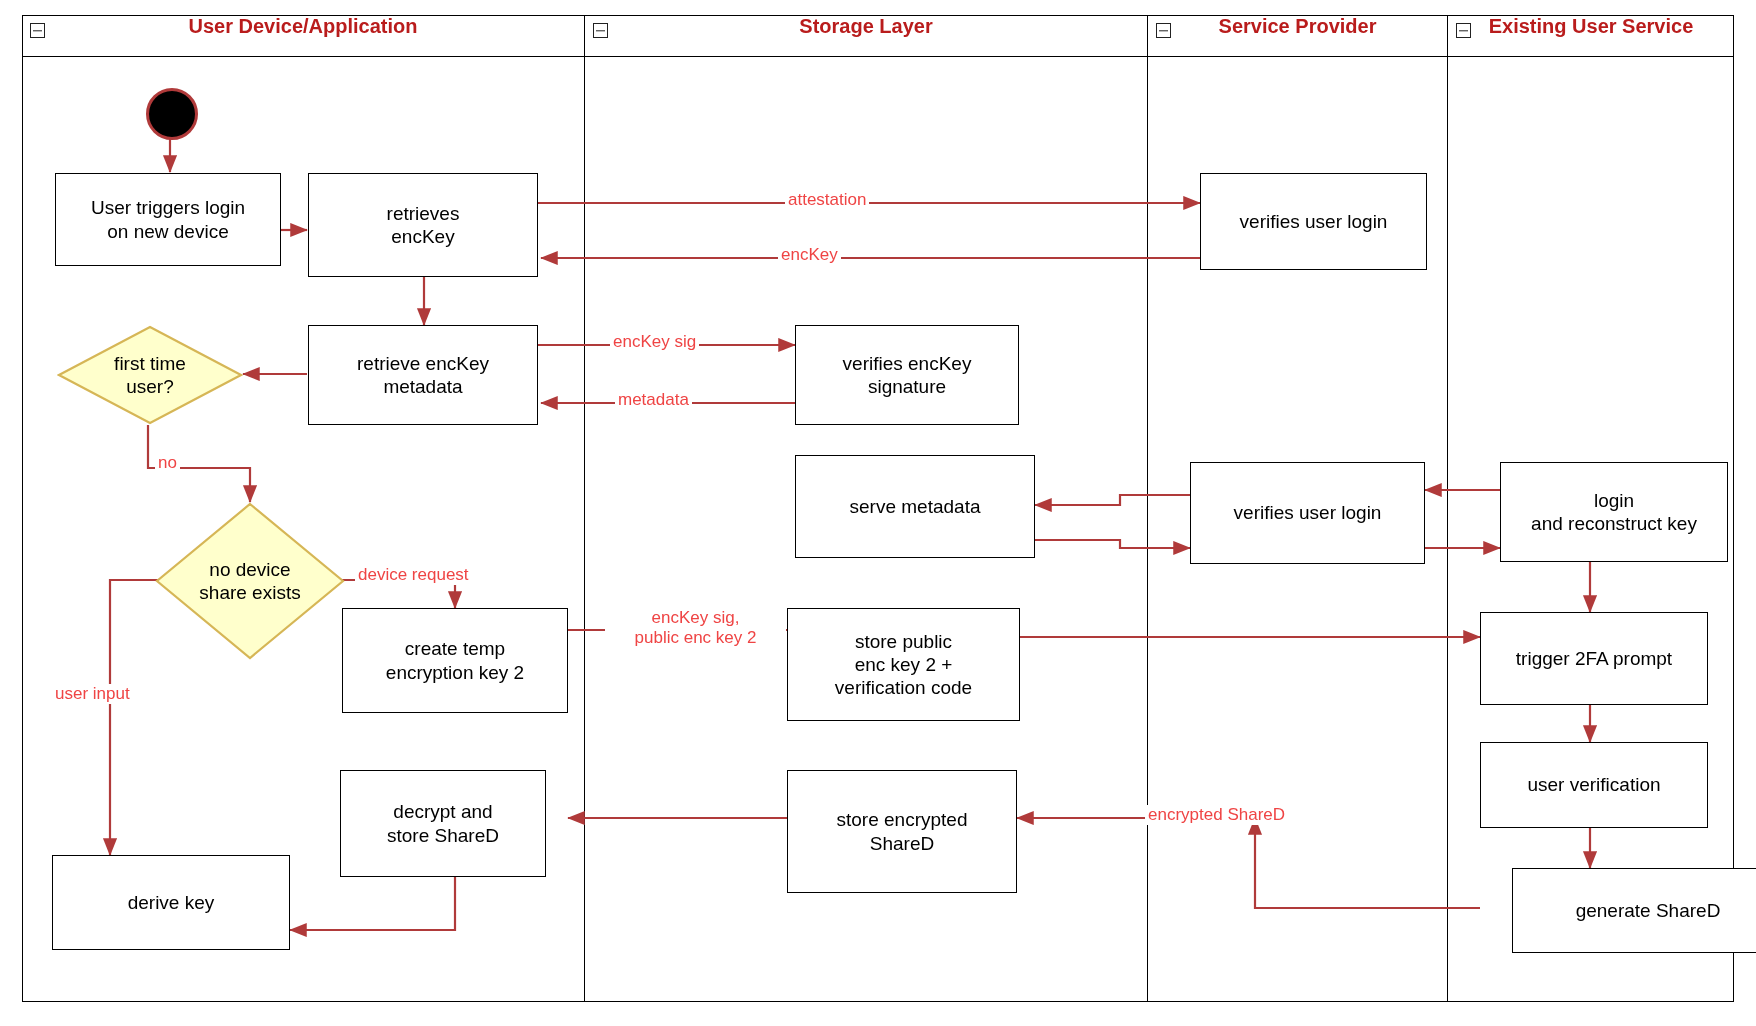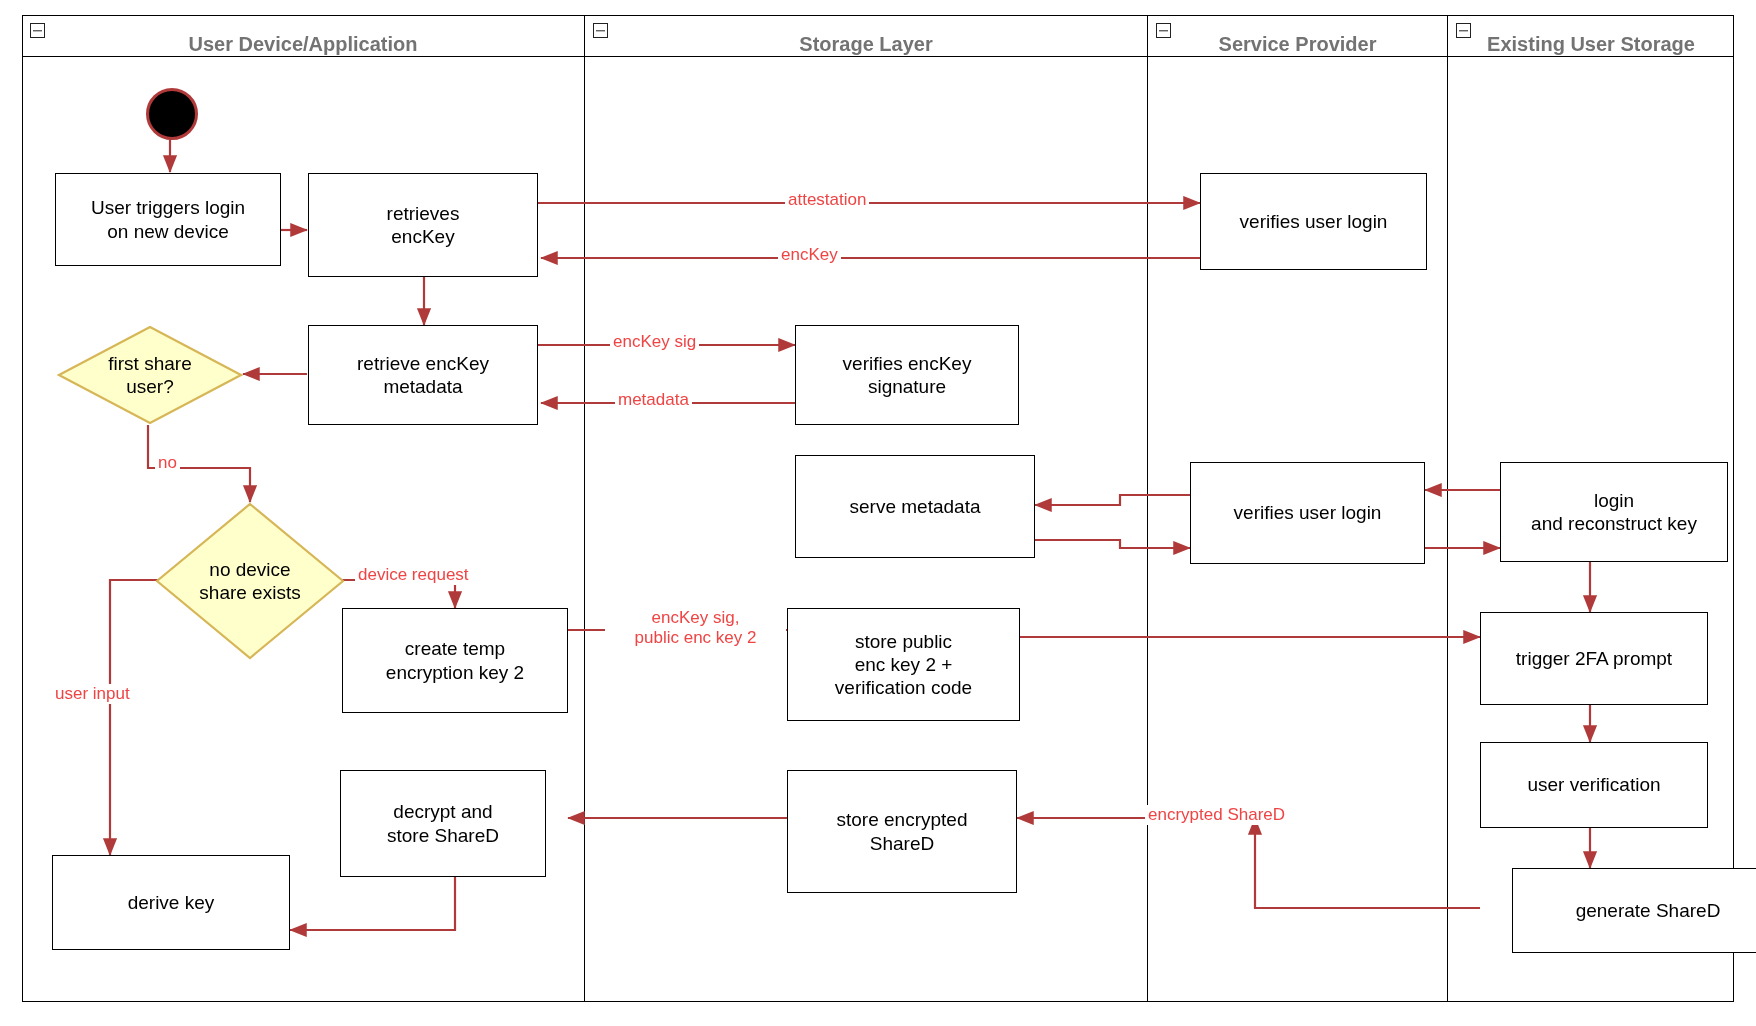--- a/index.html
+++ b/index.html
@@ -21,25 +21,25 @@
     position: absolute;
     border: 1.6px solid #000;
     box-sizing: border-box;
   }
   .lane-header {
     position: absolute;
     box-sizing: border-box;
     border-right: 1.6px solid #000;
     border-bottom: 1.6px solid #000;
     display: flex;
-    align-items: flex-end;
+    align-items: flex-start;
     justify-content: center;
     font-weight: bold;
     font-size: 20px;
-    color: #737373;
+    color: #b91c1c;
     background: #ffffff;
   }
   .lane-header.last { border-right: none; }
   .lane-body {
     position: absolute;
     box-sizing: border-box;
     border-right: 1.6px solid #000;
     background: #ffffff;
   }
   .lane-body.last { border-right: none; }
@@ -130,21 +130,21 @@
   <div class="lane-header" style="left:22px; top:15px; width:563px; height:42px;">
     <span>User Device/Application</span>
   </div>
   <div class="lane-header" style="left:585px; top:15px; width:563px; height:42px;">
     <span>Storage Layer</span>
   </div>
   <div class="lane-header" style="left:1148px; top:15px; width:300px; height:42px;">
     <span>Service Provider</span>
   </div>
   <div class="lane-header last" style="left:1448px; top:15px; width:286px; height:42px;">
-    <span>Existing User Storage</span>
+    <span>Existing User Service</span>
   </div>
 
   <div class="lane-body" style="left:22px; top:57px; width:563px; height:945px;"></div>
   <div class="lane-body" style="left:585px; top:57px; width:563px; height:945px;"></div>
   <div class="lane-body" style="left:1148px; top:57px; width:300px; height:945px;"></div>
   <div class="lane-body last" style="left:1448px; top:57px; width:286px; height:945px;"></div>
 
   <div class="frame" style="left:22px; top:15px; width:1712px; height:987px;"></div>
 
   <div class="collapse-box" style="left:30px; top:23px;"></div>
@@ -224,21 +224,21 @@
 
   <div class="node" style="left:795px; top:325px; width:224px; height:100px;">verifies encKey
 signature</div>
 
   <div class="diamond-wrap" style="left:57px; top:325px; width:186px; height:100px;">
     <div class="shape">
       <svg width="186" height="100" viewBox="0 0 186 100">
         <polygon points="93,2 184,50 93,98 2,50" fill="#ffffcc" stroke="#d6b656" stroke-width="2.2"></polygon>
       </svg>
     </div>
-    <div class="dlabel">first share
+    <div class="dlabel">first time
 user?</div>
   </div>
 
   <div class="node" style="left:795px; top:455px; width:240px; height:103px;">serve metadata</div>
 
   <div class="node" style="left:1190px; top:462px; width:235px; height:102px;">verifies user login</div>
 
   <div class="node" style="left:1500px; top:462px; width:228px; height:100px;">login
 and reconstruct key</div>
 

